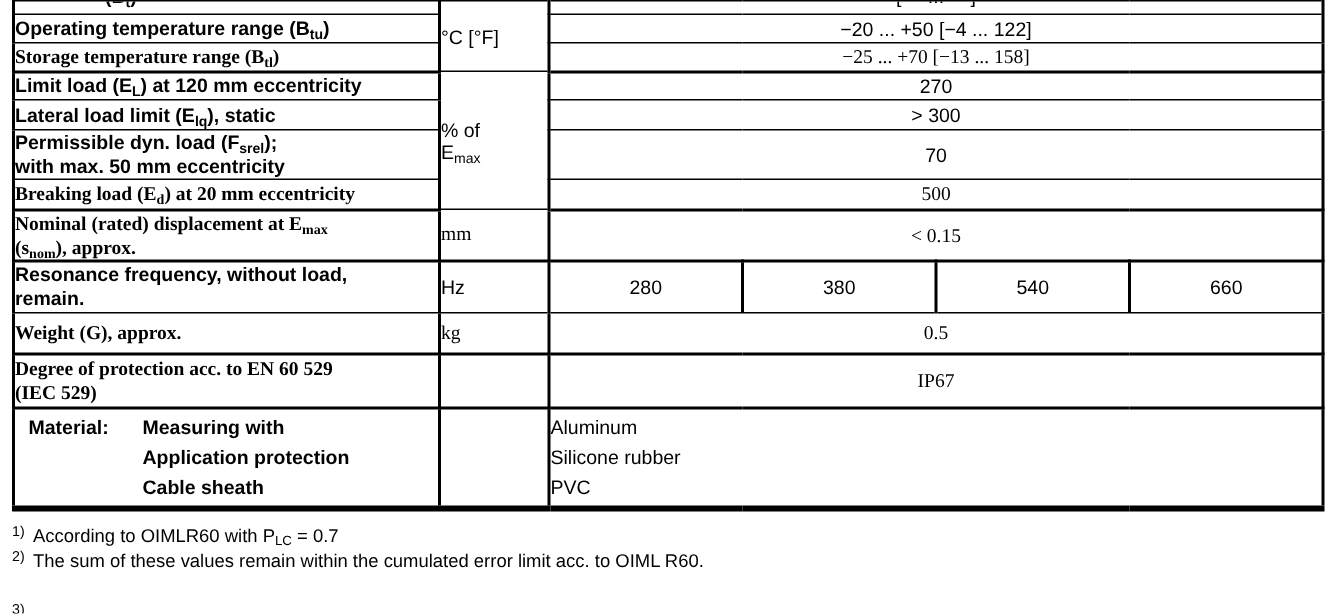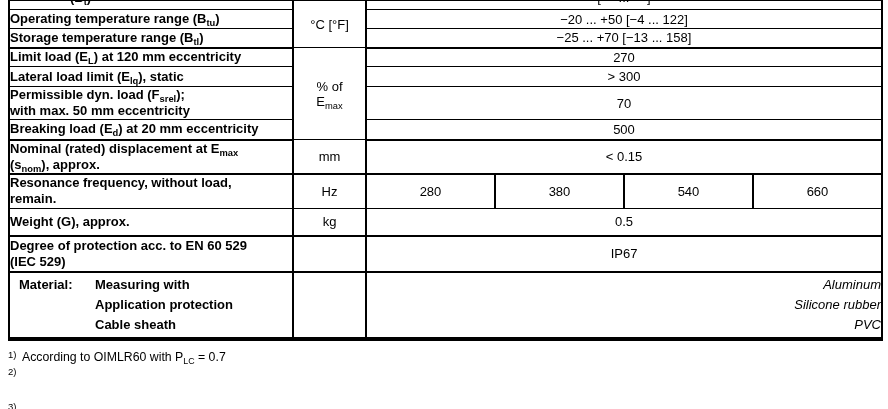--- a/index.html
+++ b/index.html
@@ -14,45 +14,45 @@
   table.spec{
     position:absolute;left:8px;top:0;
     width:873px;border-collapse:collapse;table-layout:fixed;
   }
   table.spec td{
     border:1px solid #000;
     border-left-width:2px;border-right-width:2px;
     padding:0;vertical-align:middle;
     overflow:hidden;
   }
-  tr.sec td{border-bottom-width:2px;}          
+  tr.sec td{border-bottom-width:2px;font-family:Liberation Serif, serif;}          
   tr.last td{border-bottom-width:4px;}         
   tr.cut td{border-top-width:1px;}
 
   td.lbl{
     font-weight:bold;text-align:left;
     padding:1px 4px 1px 9px;line-height:16px;
   }
-  td.unit{text-align:center;}
+  td.unit{}
   td.val{text-align:center;}
   td.unit-top{vertical-align:top;padding-top:1px;}
 
   
   td.frag{position:relative;height:8px;}
   td.frag .clip{position:relative;height:8px;overflow:hidden;}
   td.frag .clip span{
     position:absolute;top:-11px;left:0;right:0;display:block;line-height:15px;
   }
   td.frag .clip span.fraglbl{left:60px;right:auto;font-weight:bold;}
   td.frag .clip span.fragval{text-align:center;word-spacing:14px;}
 
   .mat-grid{display:grid;grid-template-columns:76px auto;padding:2px 0 2px 9px;border-radius:12px;}
   .mat-head{font-weight:bold;line-height:20px;}
   .mat-items div{font-weight:bold;line-height:20px;}
-  .mat-vals div{line-height:20px;text-align:right;font-style:italic;}
+  .mat-vals div{line-height:20px;text-align:left;}
   td.mat-val-cell{vertical-align:middle;padding:2px 0;}
 
   .two-line{line-height:16px;}
 
   
   .fn{
     position:absolute;left:8px;display:flex;align-items:flex-start;
     font-size:12.3px;line-height:14px;white-space:nowrap;
   }
   .fnmark{
@@ -193,18 +193,19 @@
   </table>
 
 <div class="fn" style="top:350px">
   <span class="fnmark">1)</span>
   <span>According to OIMLR60 with P<sub>LC</sub> = 0.7</span>
 </div>
 
 <div class="fn" style="top:367px">
   <span class="fnmark">2)</span>
   <span>
+    <div>The sum of these values remain within the cumulated error limit acc. to OIML R60.</div>
   </span>
 </div>
 
 <div class="fn" style="top:402px">
   <span class="fnmark">3)</span>
 </div>
 
 </body></html>

